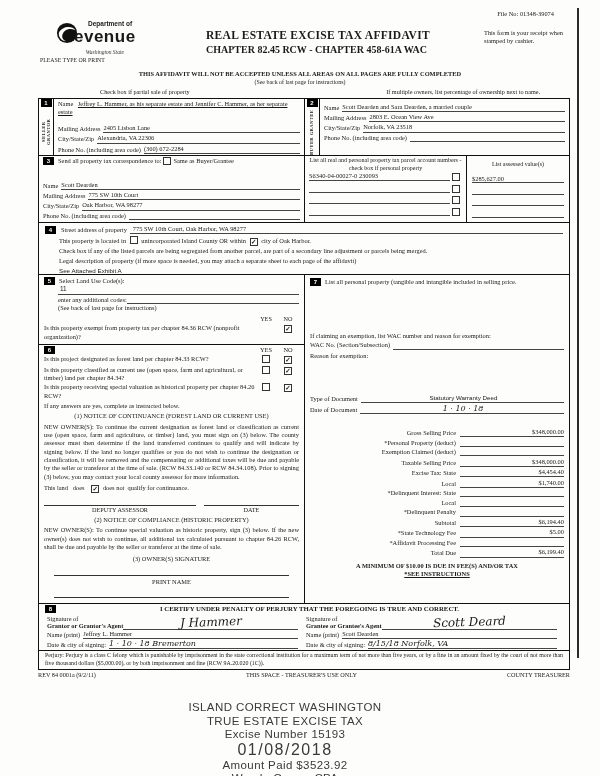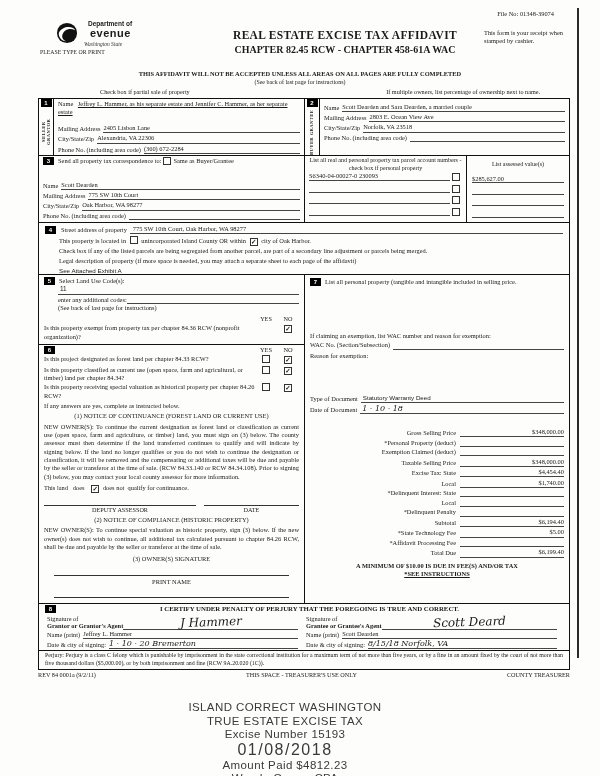--- a/index.html
+++ b/index.html
@@ -8,24 +8,24 @@
         padding:10px 0 0 0;font-size:6.4px;line-height:1.3;}
   .scan-line{position:absolute;right:21px;top:8px;height:650px;width:2.5px;background:#2b2b2b;}
   .fileno{text-align:right;padding-right:46px;font-size:6.4px;height:10px;}
   
   .hdr{display:flex;padding:0 34px 0 56px;height:50px;}
   .logo-block{width:150px;}
   .logo-row{display:flex;align-items:flex-start;}
   .logo-mark{width:22px;height:22px;margin-top:2px;}
   .logo-text{margin-left:-4px;}
   .l-dept{font-family:"Liberation Sans",sans-serif;font-size:6.5px;font-weight:bold;margin-left:14px;}
-  .l-name{font-family:"Liberation Sans",sans-serif;font-size:11px;font-weight:bold;letter-spacing:.5px;margin-top:-2px;margin-left:16px;}
+  .l-name{font-family:"Liberation Sans",sans-serif;font-size:17px;font-weight:bold;letter-spacing:.5px;margin-top:-2px;}
   .l-state{font-family:"Liberation Serif",serif;font-style:italic;font-size:5.5px;text-align:center;color:#333;}
   .type-print{font-size:5.8px;margin-top:1px;margin-left:-16px;}
-  .title-block{flex:1;text-align:center;padding-top:8px;}
+  .title-block{flex:1;text-align:left;padding-top:8px;}
   .t1{font-size:11.5px;font-weight:bold;letter-spacing:.3px;}
   .t2{font-size:10px;font-weight:bold;}
   .receipt{width:82px;font-size:6.4px;padding-top:9px;}
   .warn{text-align:center;font-weight:bold;font-size:6.4px;height:9px;}
   .seeback{text-align:center;font-size:5.9px;height:8px;}
   .partial-row{display:flex;justify-content:space-between;padding:1px 60px 1px 100px;font-size:6.2px;height:9px;}
   
   .formbox{margin:0 30px 0 38px;border:1.5px solid #111;}
   .bl{border-left:1px solid #111;}
   .r1{display:flex;height:56px;}
@@ -88,21 +88,21 @@
   .ctr{text-align:center;}
   .sigline{border-bottom:.9px solid #333;height:8px;margin:3px 10px 0 10px;}
   
   .mrow{display:flex;align-items:flex-end;margin-bottom:1.2px;}
   .mlab{flex:1;text-align:right;padding-right:4px;white-space:nowrap;}
   .mval{width:104px;border-bottom:.8px solid #444;text-align:right;min-height:7px;}
   .minbox{margin-top:4px;text-align:center;font-weight:bold;}
   .minbox .ul{text-decoration:underline;} .spacer12{height:12px;} .spacer36{height:34px;} .spacer50{height:46px;}
   .docrow{display:flex;align-items:flex-end;margin-bottom:2px;}
   .docrow .lbl{padding-right:3px;white-space:nowrap;}
-  .docrow .val{flex:1;border-bottom:.8px solid #444;min-height:8px;padding-left:2px;}
+  .docrow .val{flex:1;border-bottom:.8px solid #444;min-height:8px;padding-left:2px;text-align:center;}
   .dockind{font-family:"Liberation Sans",sans-serif;font-size:6.2px;}
   
   .sec8{border-top:1px solid #111;height:47px;padding:1px 6px;box-sizing:border-box;}
   .s8hdr{display:flex;align-items:center;}
   .certify{flex:1;text-align:center;font-weight:bold;font-size:6.8px;}
   .s8cols{display:flex;}
   .s8col{width:50%;box-sizing:border-box;padding:1px 6px 0 2px;}
   .siglbl div{line-height:1.15;}
   .siglbl .b{font-weight:bold;}
   .sigrow{display:flex;align-items:flex-end;}
@@ -453,21 +453,21 @@
               <div class="b">Grantor or Grantor's Agent</div>
             </span>
             <span class="sigval"><span class="hand sig">J Hammer</span></span>
           </div>
           <div class="frow">
             <span class="lbl">Name (print)</span>
             <span class="val">Jeffrey L. Hammer</span>
           </div>
           <div class="frow">
             <span class="lbl">Date &amp; city of signing:</span>
-            <span class="val hand handsm">1 · 10 · 20   Bremerton</span>
+            <span class="val hand handsm">1 · 10 · 18   Bremerton</span>
           </div>
         </div>
         <div class="s8col">
           <div class="sigrow">
             <span class="siglbl">
               <div>Signature of</div>
               <div class="b">Grantee or Grantee's Agent</div>
             </span>
             <span class="sigval"><span class="hand sig">Scott Deard</span></span>
           </div>
@@ -490,17 +490,17 @@
     <span>REV 84 0001a (9/2/11)</span>
     <span class="mid">THIS SPACE - TREASURER'S USE ONLY</span>
     <span>COUNTY TREASURER</span>
   </div>
 
   <div class="stamp">
     <div class="st-a">ISLAND CORRECT WASHINGTON</div>
     <div class="st-a">TRUE ESTATE EXCISE TAX</div>
     <div class="st-a">Excise Number 15193</div>
     <div class="st-date">01/08/2018</div>
-    <div class="st-a">Amount Paid $4812.23</div>
+    <div class="st-a">Amount Paid $3523.92</div>
     <div class="st-a">Wanda Grone, CPA</div>
 
   </div>
 </div>
 
 </body></html>

